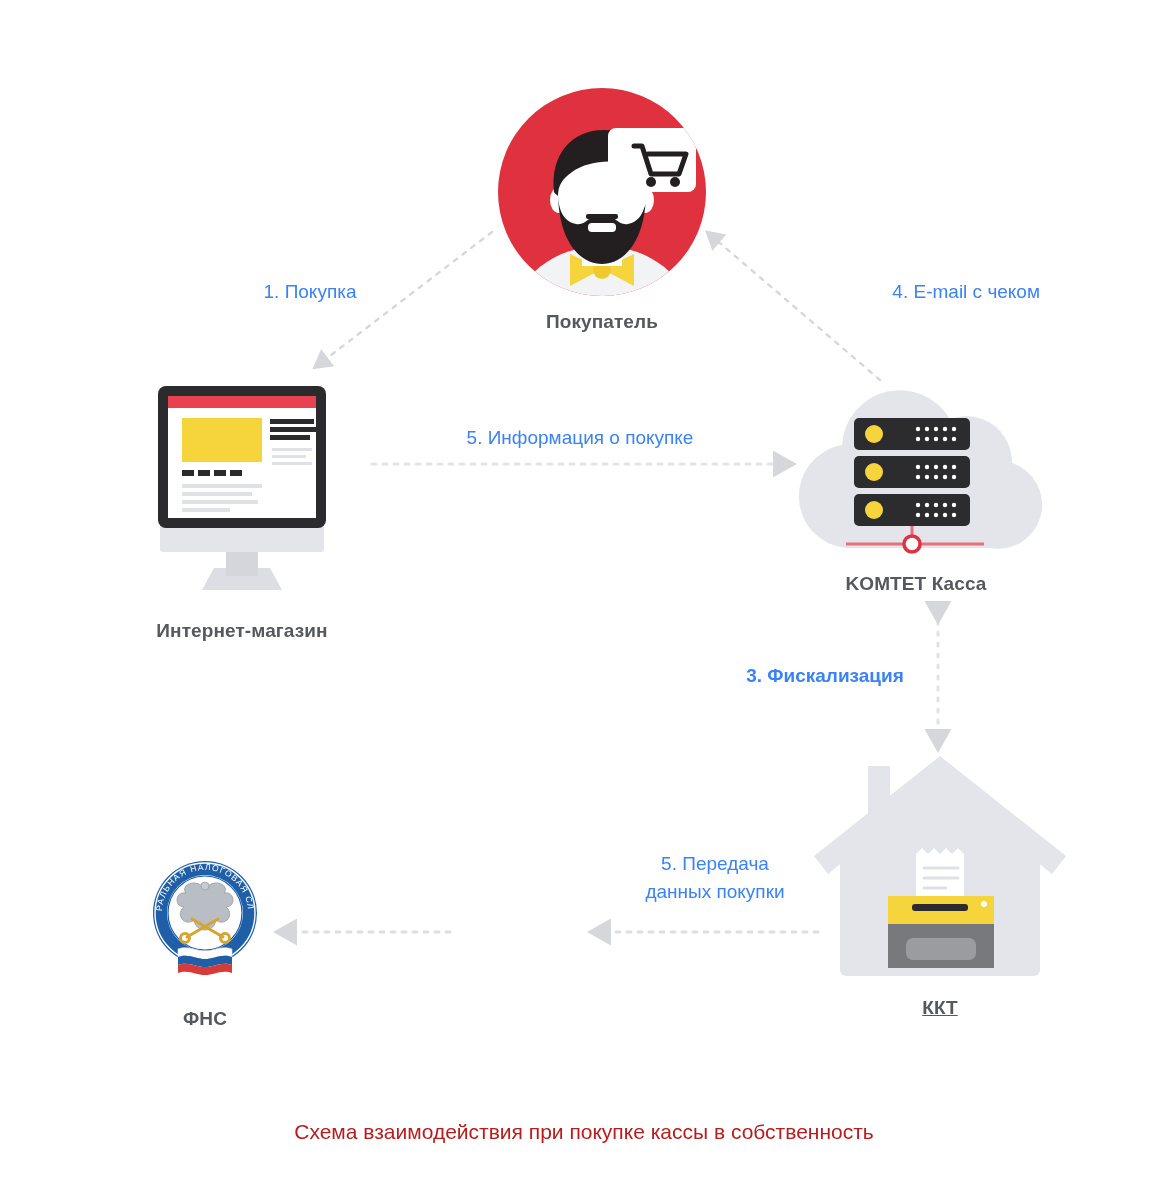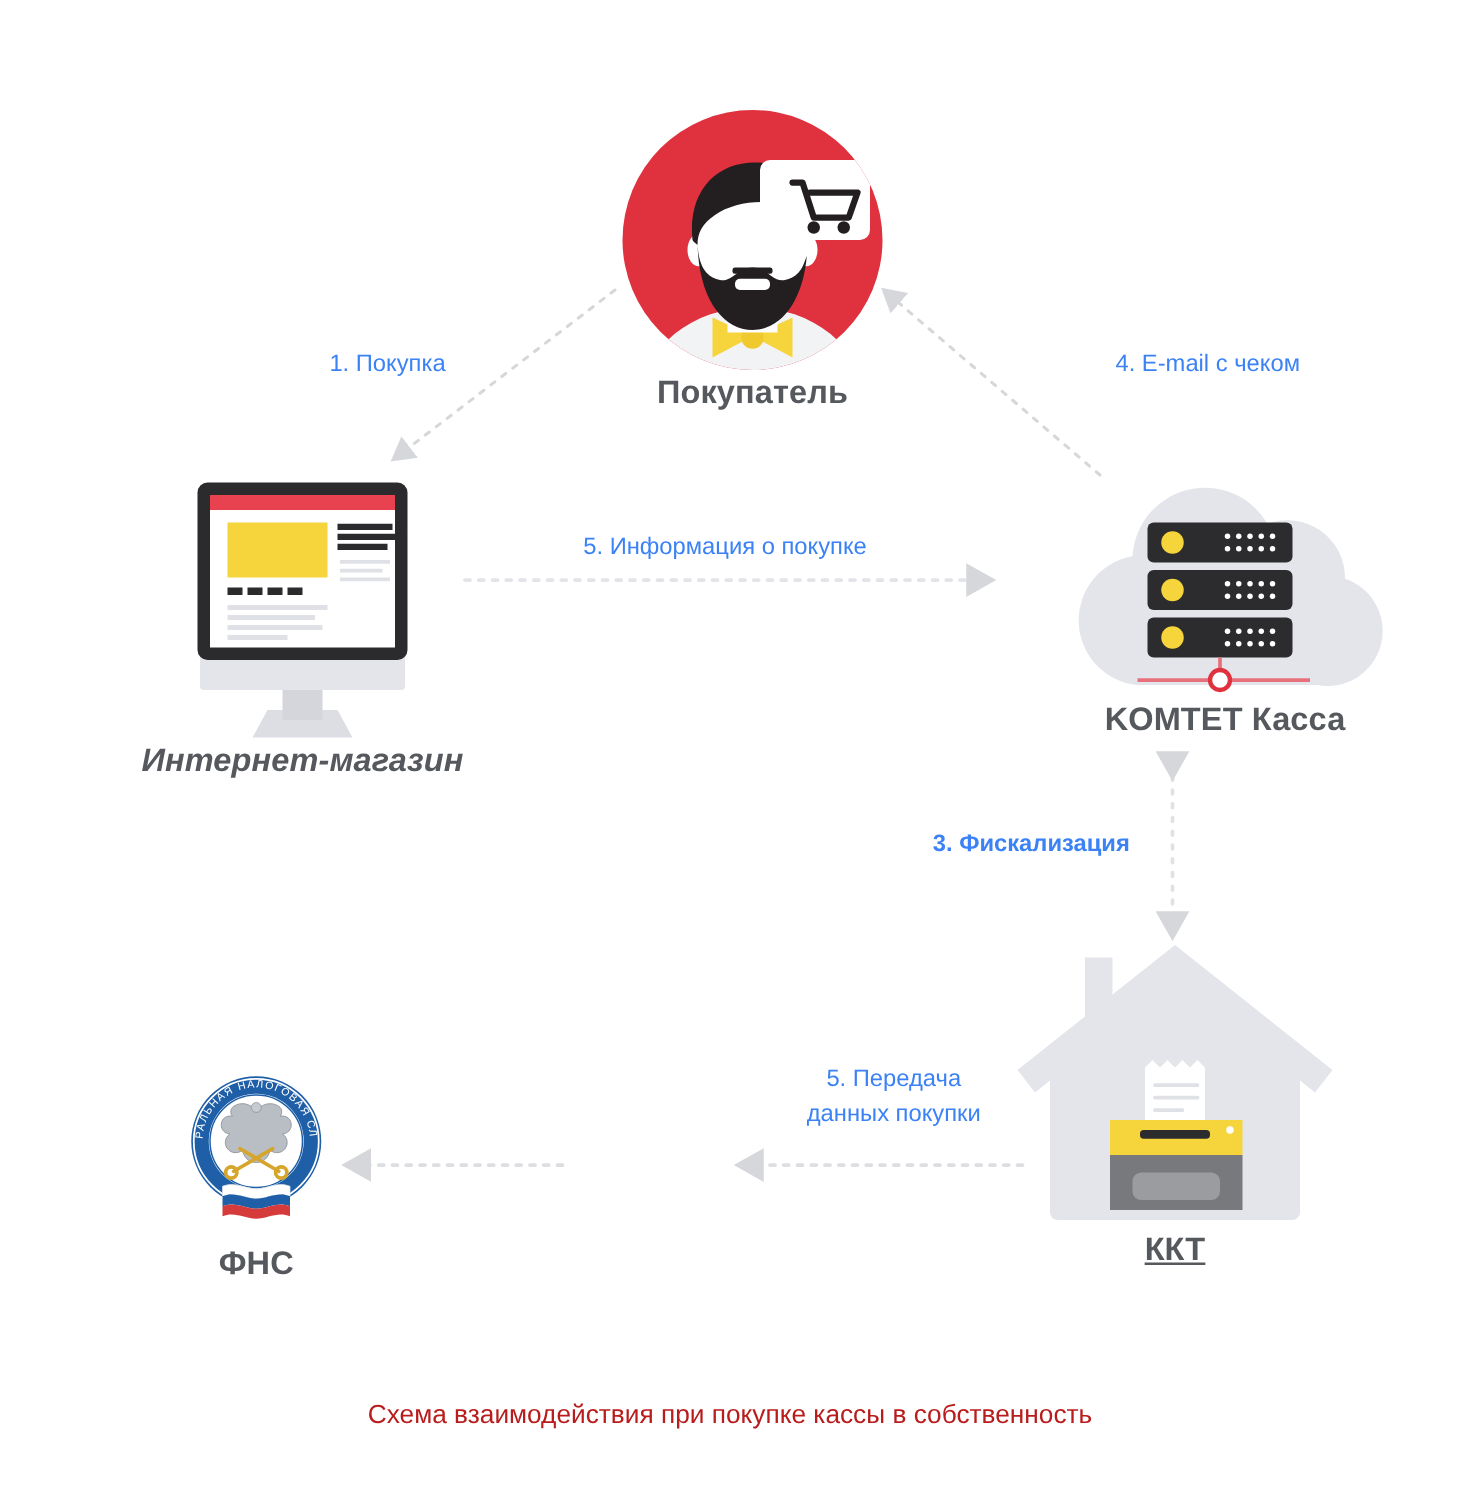--- a/index.html
+++ b/index.html
@@ -18,25 +18,26 @@
   .stage {
     position: relative;
     width: 1168px;
     height: 1204px;
   }
   .node {
     position: absolute;
   }
   .node-label {
     text-align: center;
-    font-size: 26px;
+    font-size: 19px;
     font-weight: bold;
     color: #55585c;
     letter-spacing: 0.1px;
     white-space: nowrap;
+    margin-top: 13px;
   }
   .flow-label {
     position: absolute;
     text-align: center;
     font-size: 19px;
     color: #3b82f6;
     line-height: 1.45;
     white-space: pre-line;
   }
   .caption {
@@ -59,23 +60,23 @@
   
   .buyer-wrap { left: 498px; top: 88px; width: 208px; height: 238px; }
   .buyer-circle {
     position: absolute; left: 0; top: 0;
     width: 208px; height: 208px; border-radius: 50%;
     background: #e0313f; overflow: hidden;
   }
   .buyer-label { position: absolute; left: -40px; top: 210px; width: 288px; }
   
   .shop-wrap { left: 120px; top: 378px; width: 244px; height: 260px; }
-  .shop-label { position: absolute; left: -30px; top: 215px; width: 304px; font-style: italic; }
-  
-  .cloud-wrap { left: 830px; top: 378px; width: 300px; height: 210px; }
+  .shop-label { position: absolute; left: -30px; top: 229px; width: 304px; }
+  
+  .cloud-wrap { left: 766px; top: 378px; width: 300px; height: 210px; }
   .cloud-label { position: absolute; left: 0px; top: 182px; width: 300px; }
   
   .kkt-wrap { left: 812px; top: 756px; width: 256px; height: 270px; }
   .kkt-label { position: absolute; left: 0px; top: 228px; width: 256px; text-decoration: underline; }
   
   .ofd-wrap { left: 450px; top: 858px; width: 130px; height: 170px; }
   .ofd-label { position: absolute; left: -20px; top: 135px; width: 170px; }
   
   .fns-wrap { left: 140px; top: 845px; width: 130px; height: 185px; }
   .fns-label { position: absolute; left: -20px; top: 150px; width: 170px; }

